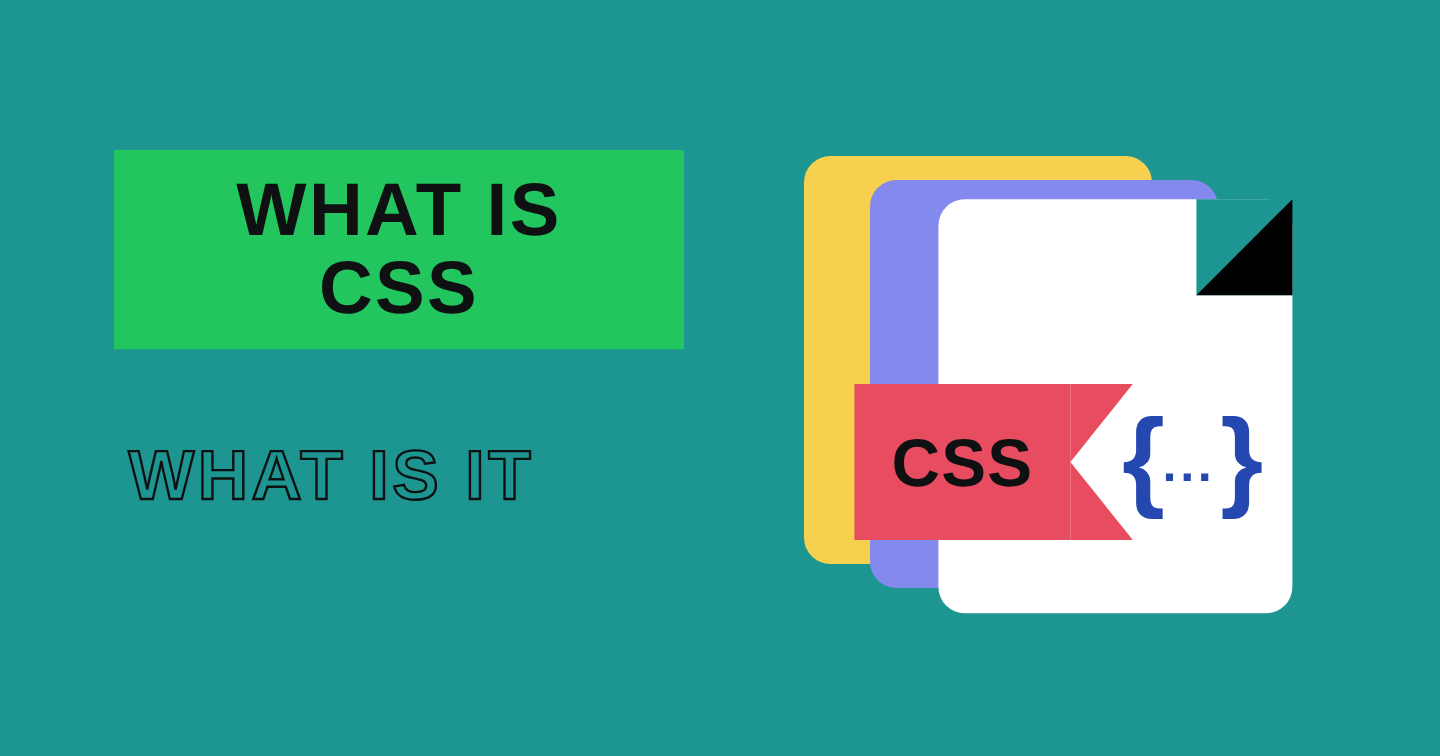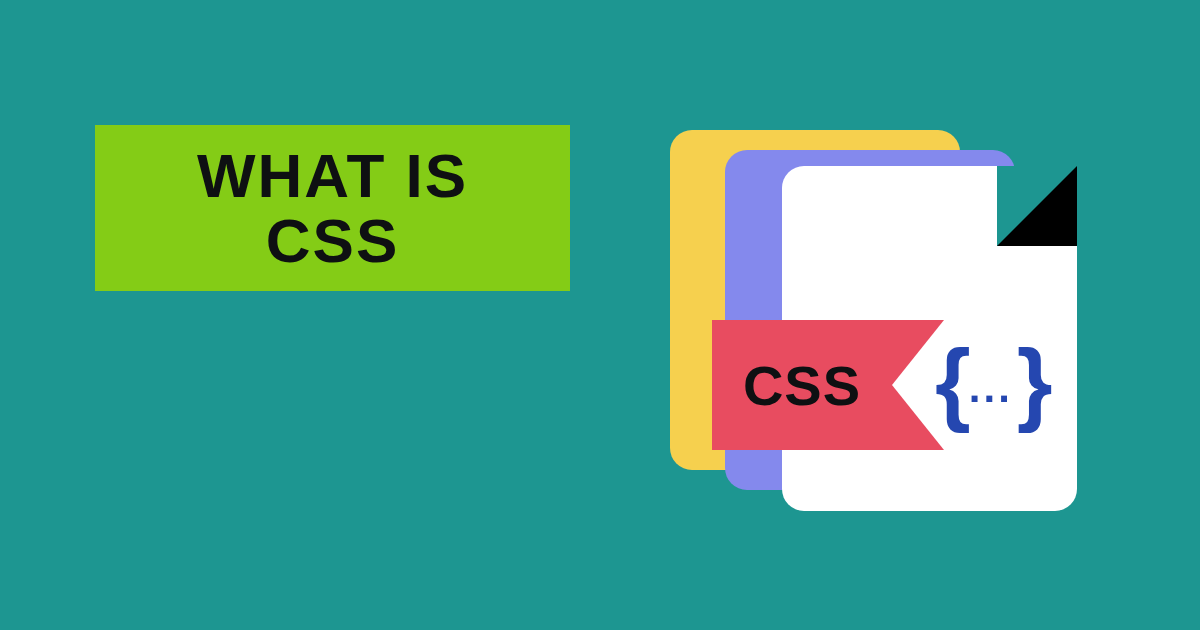--- a/index.html
+++ b/index.html
@@ -17,21 +17,21 @@
       overflow: hidden;
     }
     
     .left-section {
       position: absolute;
       left: 95px;
       top: 125px;
     }
     
     .title-box {
-      background-color: #84cc16;
+      background-color: #22c55e;
       padding: 18px 50px;
       width: 475px;
       text-align: center;
     }
     
     .title-line {
       font-size: 62px;
       font-weight: 900;
       color: #0e1012;
       letter-spacing: 2px;
@@ -165,20 +165,21 @@
   </style>
 </head>
 <body>
 
 <div class="left-section">
   <div class="title-box">
     <div class="title-line">WHAT IS</div>
     <div class="title-line">CSS</div>
   </div>
   <div class="subtitle">
+    <div class="subtitle-line">WHAT IS IT</div>
   </div>
 </div>
 
 <div class="graphic">
   <div class="file-yellow"></div>
   <div class="file-purple"></div>
   <div class="file-white">
     <div class="file-corner-cover"></div>
     <div class="file-fold"></div>
   </div>

